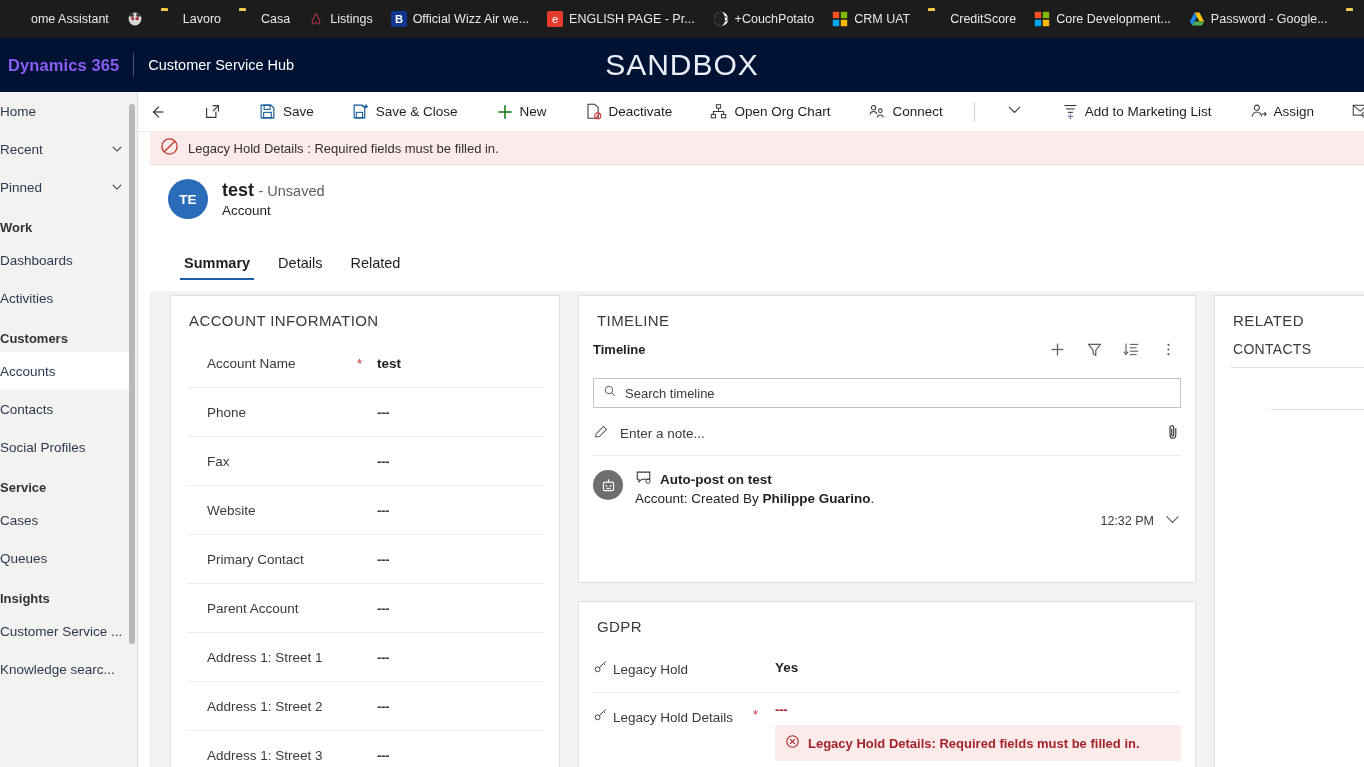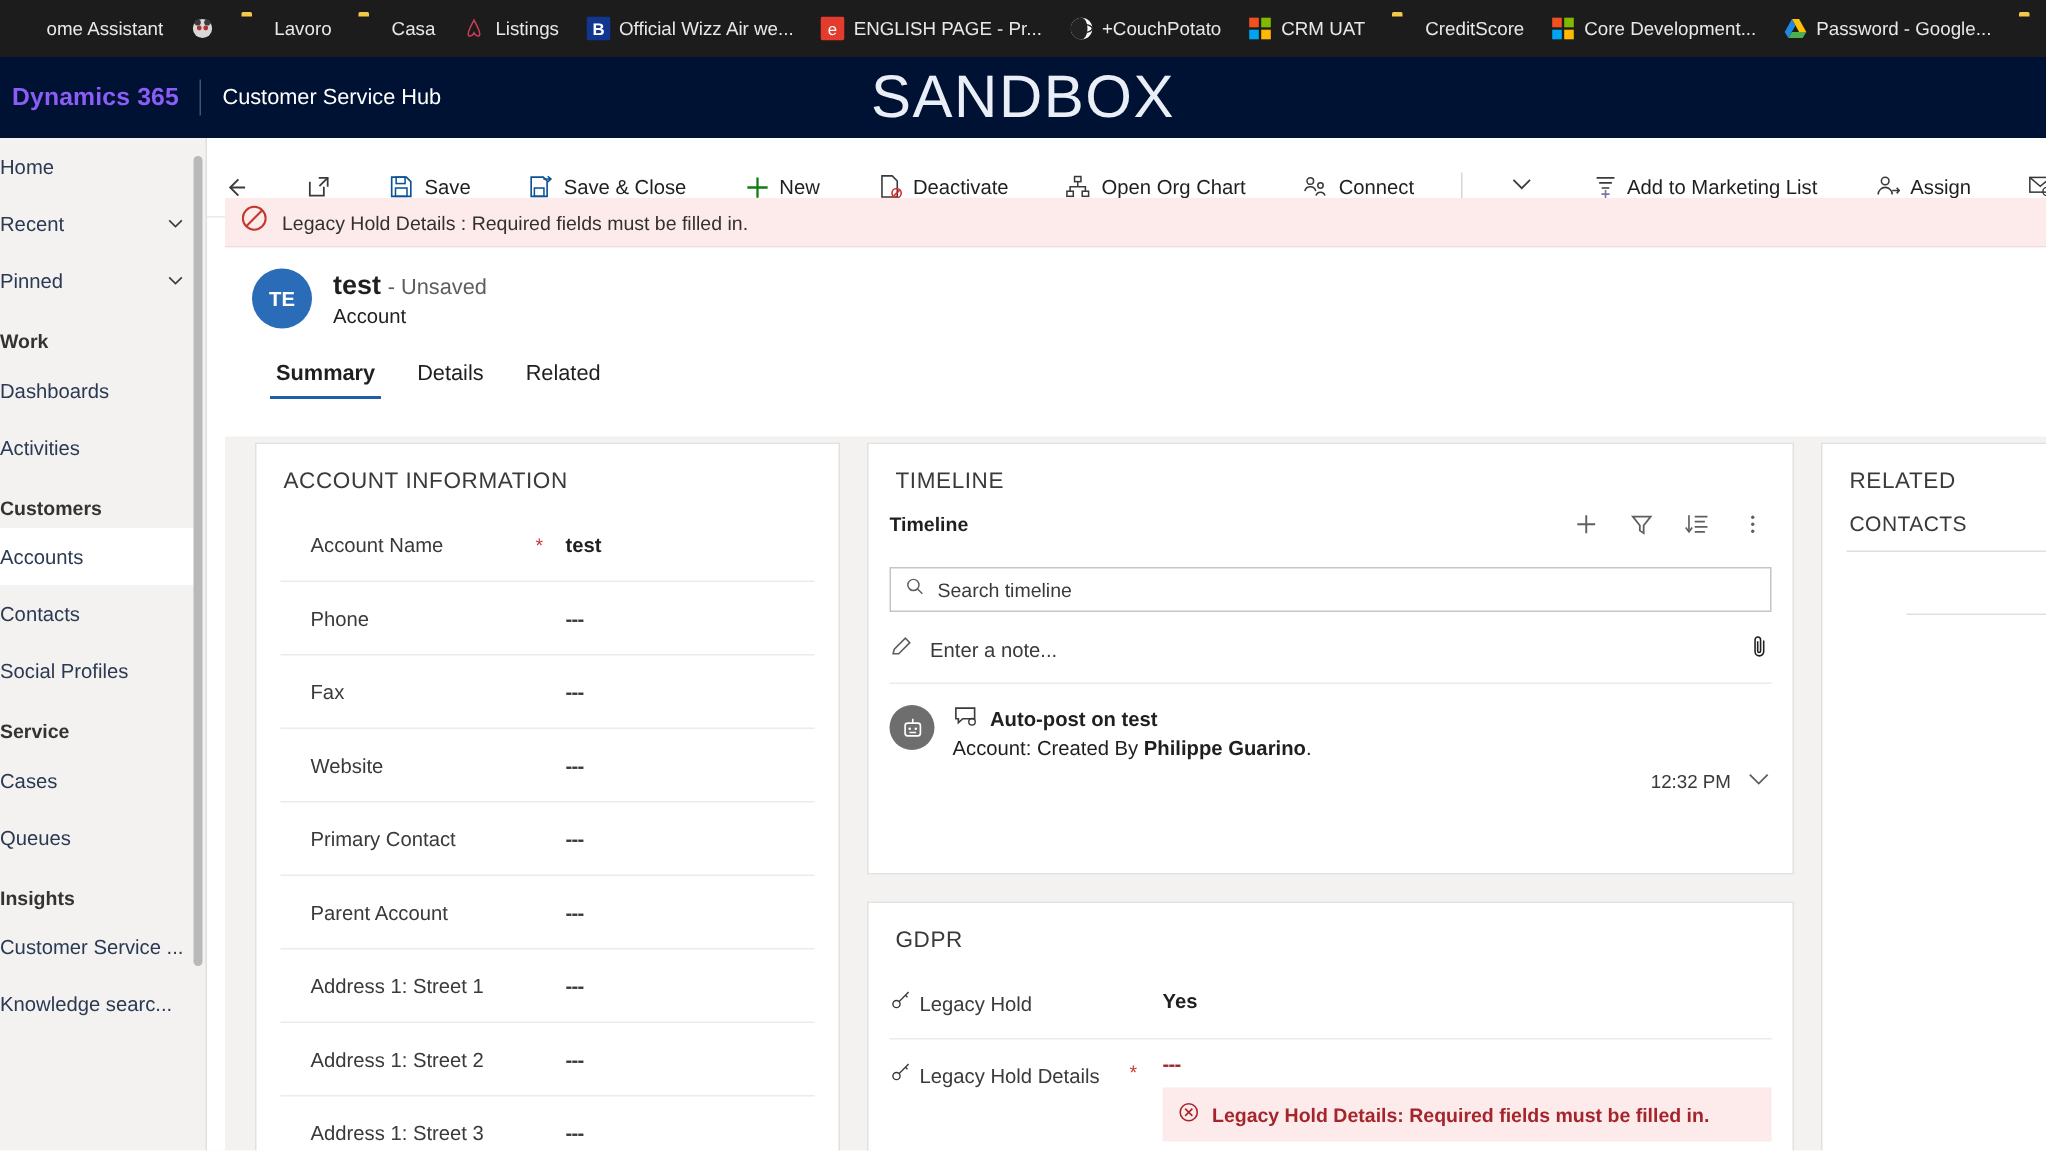--- a/index.html
+++ b/index.html
@@ -36,21 +36,21 @@
   
   .d365-header {
     position: absolute; top: 38px; left: 0; width: 1364px; height: 54px;
     background: #001233; display: flex; align-items: center;
   }
   .brand { color:#8b5cf6; font-size:16.5px; font-weight:bold; padding-left:8px; letter-spacing:.1px;}
   .brand-sep { width:1px; height:24px; background:#44536b; margin:0 14px; }
   .app-name { color:#ffffff; font-size:14.5px; }
   .sandbox {
     position:absolute; left:0; right:0; text-align:center;
-    color:#e9eef7; font-size:40px; letter-spacing:1px; font-weight:300;
+    color:#e9eef7; font-size:30px; letter-spacing:1px; font-weight:300;
     pointer-events:none;
   }
 
   
   .sidebar {
     position:absolute; top:92px; left:0; width:138px; height:675px;
     background:#f3f2f1; overflow:hidden; border-right:1px solid #e1dfdd;
   }
   .side-inner { position:absolute; left:-24px; top:0; width:158px; }
   .side-item {
@@ -64,21 +64,21 @@
   .chev { width:14px; height:14px; flex:0 0 auto; }
   .side-scroll {
     position:absolute; right:2px; top:12px; width:6px; height:540px;
     background:#b9b9b9; border-radius:3px;
   }
 
   
   .cmdbar {
     position:absolute; top:92px; left:138px; width:1226px; height:40px;
     background:#ffffff; display:flex; align-items:center; gap:16px;
-    border-bottom:1px solid #edebe9; overflow:hidden; white-space:nowrap;margin-top:13px;
+    border-bottom:1px solid #edebe9; overflow:hidden; white-space:nowrap;
   }
   .cmd {
     display:flex; align-items:center; gap:7px; height:40px; padding:0 11px;
     font-size:13.5px; color:#201f1e; flex:0 0 auto;
   }
   .cmd-ico { width:17px; height:17px; flex:0 0 auto; display:block; }
   .cmd-div { width:1px; height:20px; background:#d8d6d4; margin:0 4px; flex:0 0 auto; }
 
   
   .errbar {
@@ -95,21 +95,21 @@
   }
   .rec-row { display:flex; align-items:center; gap:14px; padding:14px 0 0 18px; }
   .avatar {
     width:40px; height:40px; border-radius:50%; background:#2b6cb8;
     color:#fff; font-size:13.5px; font-weight:bold;
     display:flex; align-items:center; justify-content:center; flex:0 0 auto;
   }
   .rec-title { font-size:18px; font-weight:bold; color:#201f1e; }
   .rec-unsaved { font-size:14.5px; color:#605e5c; font-weight:normal; }
   .rec-sub { font-size:13.5px; color:#201f1e; margin-top:2px; }
-  .tabs { display:flex; gap:0; padding-left:20px; margin-top:16px;text-align:right; }
+  .tabs { display:flex; gap:0; padding-left:20px; margin-top:30px;text-align:right; }
   .tab {
     font-size:14.5px; color:#201f1e; padding:6px 14px 9px 14px; position:relative;
   }
   .tab.active { font-weight:bold; }
   .tab.active:after {
     content:""; position:absolute; left:10px; right:10px; bottom:0;
     height:2.5px; background:#1f5ea8;
   }
 
   

